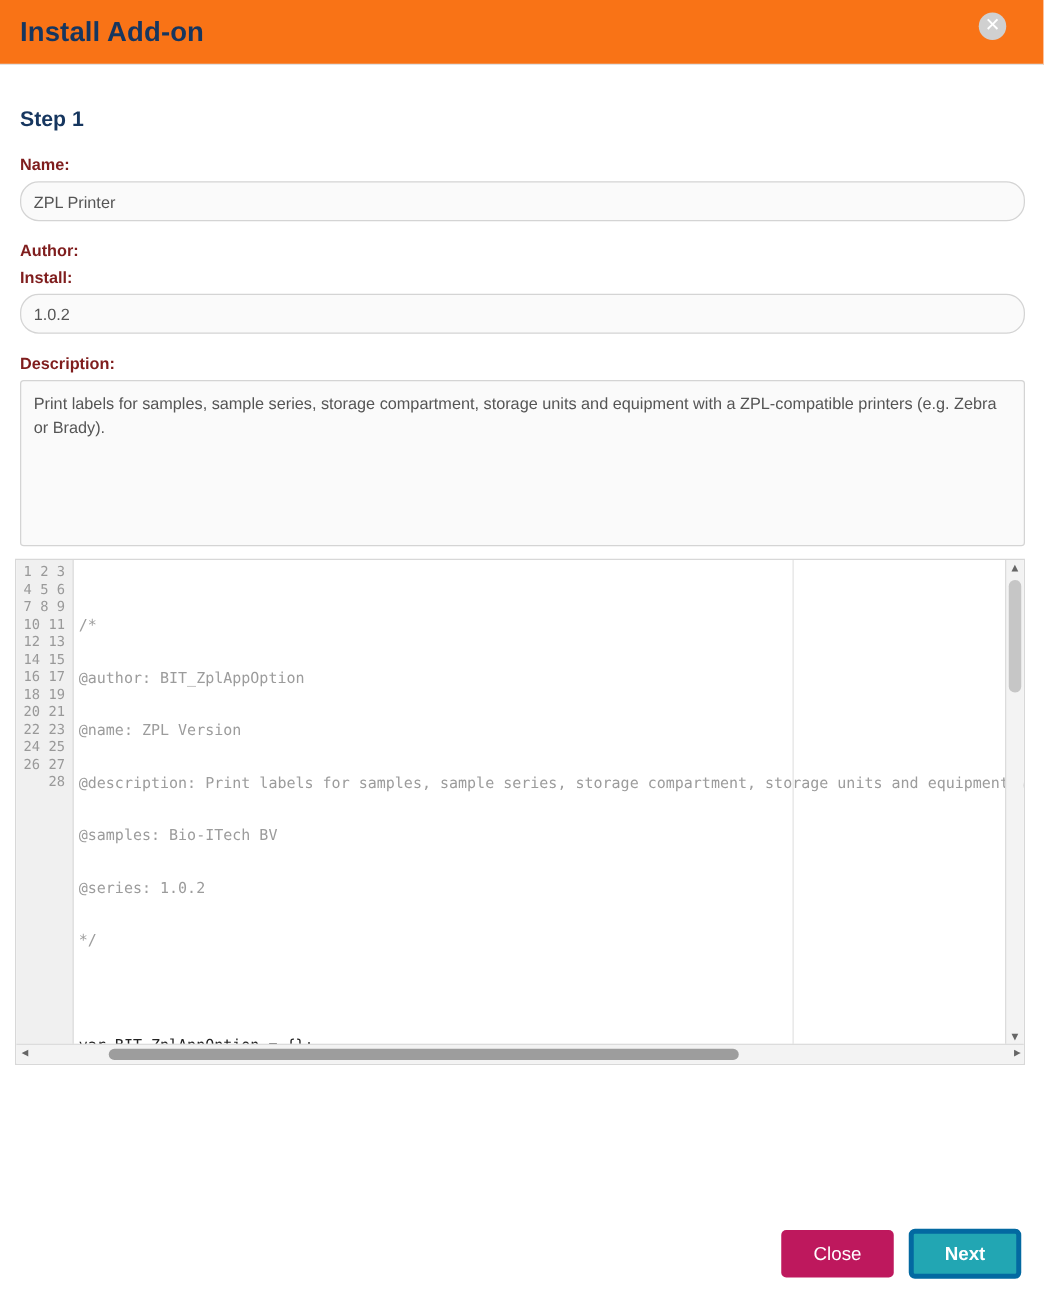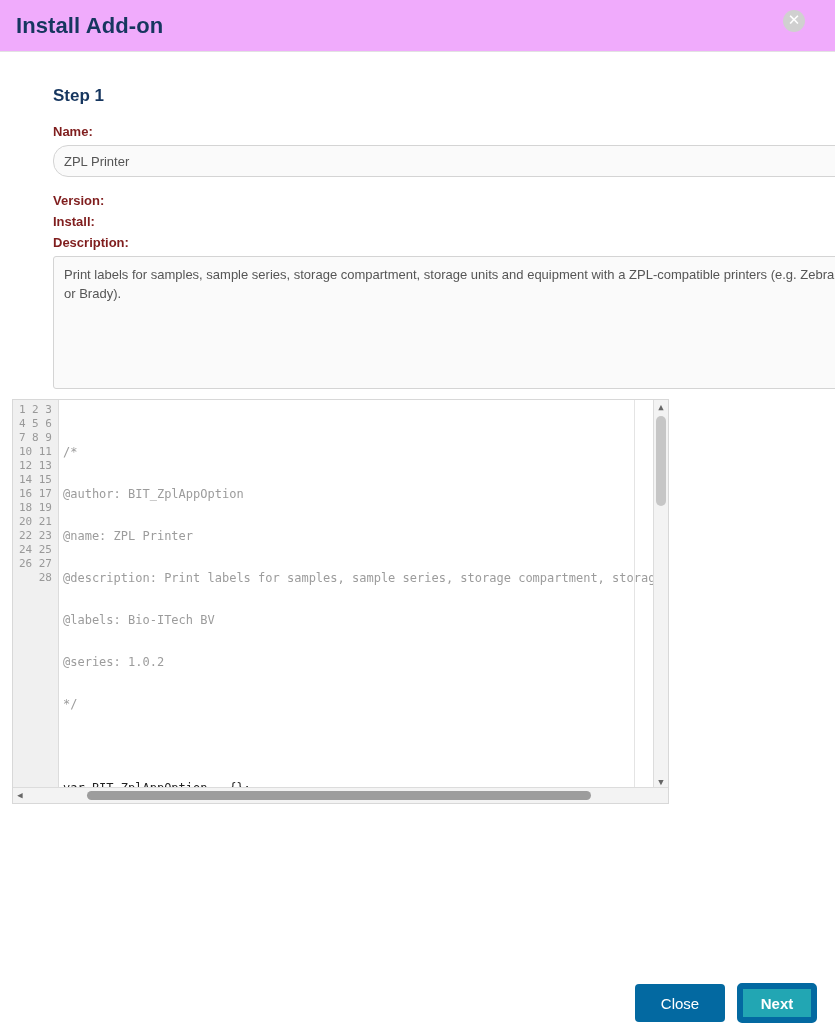--- a/index.html
+++ b/index.html
@@ -11,21 +11,21 @@
   }
   .dialog {
     position: relative;
     width: 835px; height: 1033px;
     background: #ffffff;
     overflow: hidden;
   }
   
   .dialog-header {
     height: 52px;
-    background: #f0abfc;
+    background: #f97316;
     border-bottom: 1px solid #e2e2e2;
     display: flex;
     align-items: center;
     padding: 13px 16px;
     position: relative;
   }
   .dialog-title {
     font-size: 22px;
     font-weight: bold;
     color: #16365f;
@@ -40,21 +40,20 @@
     color: #ffffff;
     font-size: 15px;
     line-height: 21px;
     text-align: center;
     cursor: pointer;
     font-family: "DejaVu Sans", sans-serif;
   }
   
   .dialog-body {
     padding: 24px 16px 0 16px;
-    margin-left: 37px;
   }
   .step-title {
     font-size: 17px;
     font-weight: bold;
     color: #16365f;
     margin: 10px 0 18px 0;
   }
   .field-label {
     font-size: 13px;
     font-weight: bold;
@@ -86,21 +85,21 @@
     line-height: 19px;
     font-family: "Liberation Sans", sans-serif;
     resize: none;
     display: block;
     margin-bottom: 10px;
   }
   
   .editor {
     position: relative;
     margin: 0 16px 0 12px;
-    width: 657px;
+    width: 808px;
     height: 405px;
     border: 1px solid #d8d8d8;
     background: #ffffff;
     overflow: hidden;
     font-family: "DejaVu Sans Mono", monospace;
     font-size: 12px;
   }
   .editor-inner {
     display: flex;
     height: 389px;
@@ -190,51 +189,52 @@
   }
   .btn {
     border: none;
     border-radius: 4px;
     font-size: 15px;
     font-family: "Liberation Sans", sans-serif;
     cursor: pointer;
     color: #ffffff;
   }
   .btn-close {
-    background: #0369a1;
+    background: #be185d;
     width: 90px; height: 38px;
   }
   .btn-next {
     background: #22a6b3;
-    width: 80px; height: 40px;
-    border: 6px solid #0369a1;
+    width: 90px; height: 40px;
+    border: 4px solid #0369a1;
     border-radius: 5px;
     font-weight: bold;
   }
 </style>
 </head>
 <body>
 
 <div class="dialog">
 
   <div class="dialog-header">
     <div class="dialog-title">Install Add-on</div>
     <div class="close-icon">✕</div>
   </div>
 
   <div class="dialog-body">
     <div class="step-title">Step 1</div>
 
     <div class="field-label">Name:</div>
     <input class="text-input" type="text" value="ZPL Printer" style="">
 
-    <div class="field-label">Version:</div>
+    <div class="field-label">Author:</div>
 
     <div class="field-label">Install:</div>
 
+    <input class="text-input" type="text" value="1.0.2" style="">
 
     <div class="field-label">Description:</div>
     <textarea class="text-area" style="">Print labels for samples, sample series, storage compartment, storage units and equipment with a ZPL-compatible printers (e.g. Zebra or Brady).</textarea>
   </div>
 
   <div class="editor">
     <div class="editor-inner">
       <div class="gutter">1
 2
 3
@@ -260,23 +260,23 @@
 23
 24
 25
 26
 27
 28</div>
       <div class="code">
         <div class="vline"></div>
         <span class="ln cm">/*</span>
         <span class="ln cm">@author: BIT_ZplAppOption</span>
-        <span class="ln cm">@name: ZPL Printer</span>
+        <span class="ln cm">@name: ZPL Version</span>
         <span class="ln cm">@description: Print labels for samples, sample series, storage compartment, storage units and equipment with a Z</span>
-        <span class="ln cm">@labels: Bio-ITech BV</span>
+        <span class="ln cm">@samples: Bio-ITech BV</span>
         <span class="ln cm">@series: 1.0.2</span>
         <span class="ln cm">*/</span>
         <span class="ln"></span>
         <span class="ln">var BIT_ZplAppOption = {};</span>
         
         
         
         
         
         

